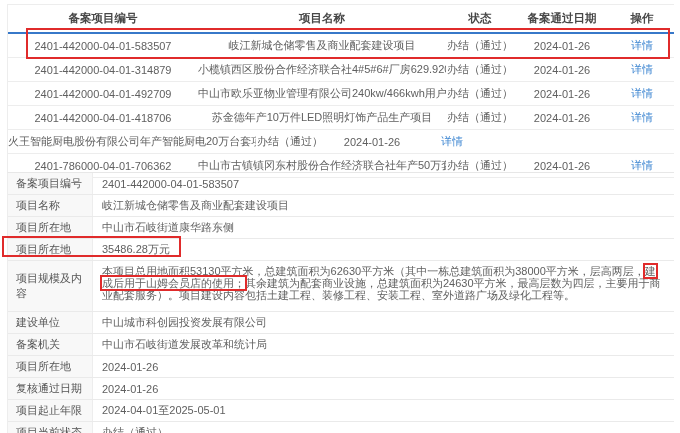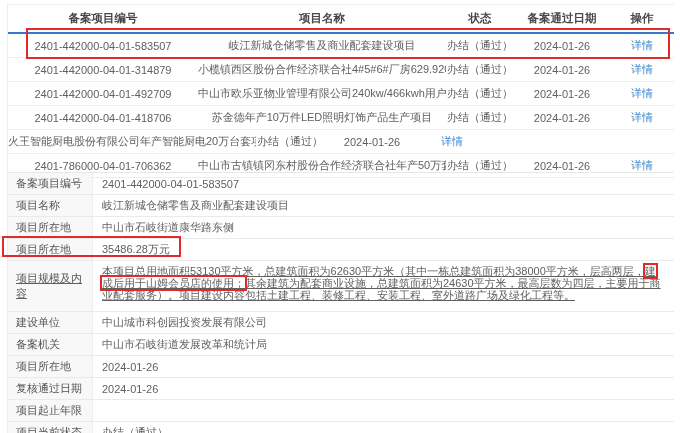--- a/index.html
+++ b/index.html
@@ -19,21 +19,21 @@
 
   
   .detail-table{position:absolute;left:7px;top:172px;width:666px;
                 border-top:1px solid #e7e7e7;border-left:1px solid #ededed;
                 font-size:11px;color:#5f5f5f;}
   .drow{display:flex;border-bottom:1px solid #eaeaea;}
   .dlabel{flex:0 0 85px;box-sizing:border-box;background:#f8f8f8;color:#555;
           padding-left:8px;display:flex;align-items:center;border-right:1px solid #ededed;}
   .dvalue{flex:1;min-width:0;padding-left:9px;display:flex;align-items:center;}
   .h21{height:21px;}
-  .scale{height:50px;text-decoration:underline;}
+  .scale{height:50px;}
   .scale .dvalue{display:block;padding-top:4px;padding-right:8px;line-height:12px;}
   .scale .dlabel{align-items:center;}
 
   
   .ann{position:absolute;border:2px solid #e02b2b;pointer-events:none;box-sizing:border-box;}
   .ann-row{left:26px;top:28px;width:644px;height:31px;}
   .ann-investment{left:2px;top:236px;width:179px;height:21px;}
   .hl-span{outline:2px solid #e02b2b;}
 </style>
 </head>
@@ -125,20 +125,21 @@
     <div class="drow h21">
       <div class="dlabel">项目所在地</div>
       <div class="dvalue">2024-01-26</div>
     </div>
     <div class="drow h21">
       <div class="dlabel">复核通过日期</div>
       <div class="dvalue">2024-01-26</div>
     </div>
     <div class="drow h21">
       <div class="dlabel">项目起止年限</div>
+      <div class="dvalue">2024-04-01至2025-05-01</div>
     </div>
     <div class="drow h21">
       <div class="dlabel">项目当前状态</div>
       <div class="dvalue">办结（通过）</div>
     </div>
   </div>
 
   <div class="ann ann-row"></div>
   <div class="ann ann-investment"></div>
 

